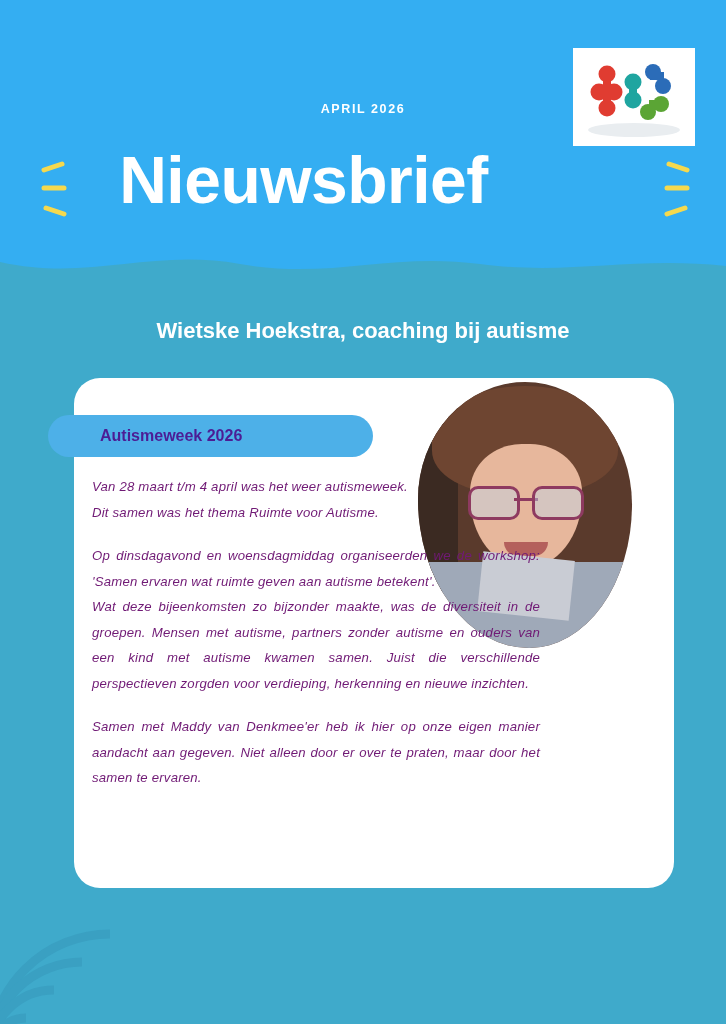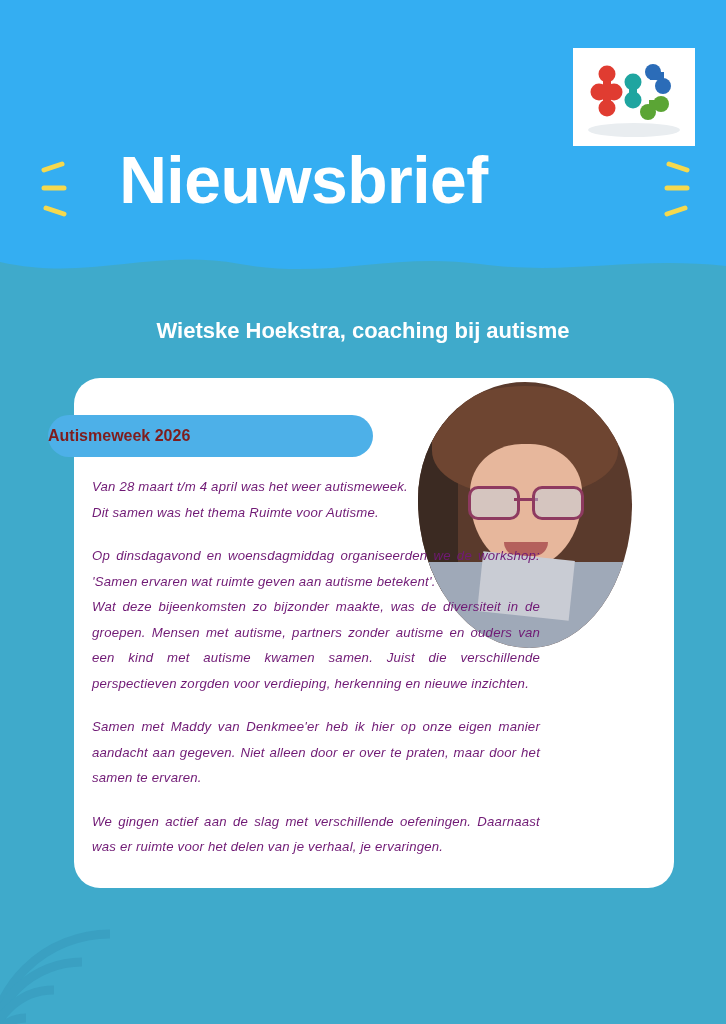--- a/index.html
+++ b/index.html
@@ -86,23 +86,24 @@
     position: absolute;
     left: 48px; top: 415px;
     width: 325px;
     height: 42px;
     background: #4DB0E8;
     border-radius: 21px;
     display: flex;
     align-items: center;
   }
   .pill-label {
-    color: #7f1d1d;
+    color: #4c1d95;
     font-size: 16px;
     font-weight: bold;
+    padding-left: 52px;
   }
   
   .body-copy {
     position: absolute;
     left: 92px; top: 474px;
     width: 448px;
     color: #701a75;
     font-size: 13.2px;
     line-height: 25.5px;
     font-style: italic;
@@ -242,20 +243,21 @@
     </g>
   </svg>
   <svg class="spark right" viewBox="0 0 46 62">
     <g stroke="#F5D94E" stroke-width="5" stroke-linecap="round">
       <line x1="42" y1="10" x2="24" y2="4"></line>
       <line x1="42" y1="28" x2="22" y2="28"></line>
       <line x1="40" y1="48" x2="22" y2="54"></line>
     </g>
   </svg>
 
+  <div class="issue-date">APRIL 2026</div>
   <div class="masthead">Nieuwsbrief</div>
   <div class="subtitle">Wietske Hoekstra, coaching bij autisme</div>
 
   <svg class="arcs" viewBox="0 0 240 200">
     <g fill="none" stroke="#3AA0C2" stroke-width="9">
       <path d="M10,200 A120,120 0 0 1 130,80"></path>
       <path d="M10,200 A92,92 0 0 1 102,108"></path>
       <path d="M10,200 A64,64 0 0 1 74,136"></path>
       <path d="M10,200 A36,36 0 0 1 46,164"></path>
     </g>
@@ -283,16 +285,15 @@
   <div class="body-copy">
     <p class="nj">
         <span style="display:block">Van 28 maart t/m 4 april was het weer autismeweek.</span>
         <span style="display:block">Dit samen was het thema Ruimte voor Autisme.</span>
       </p>
     <p>
         <span style="display:block">Op dinsdagavond en woensdagmiddag organiseerden we de workshop: 'Samen ervaren wat ruimte geven aan autisme betekent'.</span>
         <span style="display:block">Wat deze bijeenkomsten zo bijzonder maakte, was de diversiteit in de groepen. Mensen met autisme, partners zonder autisme en ouders van een kind met autisme kwamen samen. Juist die verschillende perspectieven zorgden voor verdieping, herkenning en nieuwe inzichten.</span>
       </p>
     <p>Samen met Maddy van Denkmee'er heb ik hier op onze eigen manier aandacht aan gegeven. Niet alleen door er over te praten, maar door het samen te ervaren.</p>
-    <p>We gingen actief aan de slag met verschillende oefeningen. Daarnaast was er ruimte voor het delen van je verhaal, je ervaringen.</p>
   </div>
 
 </div>
 
 </body></html>

